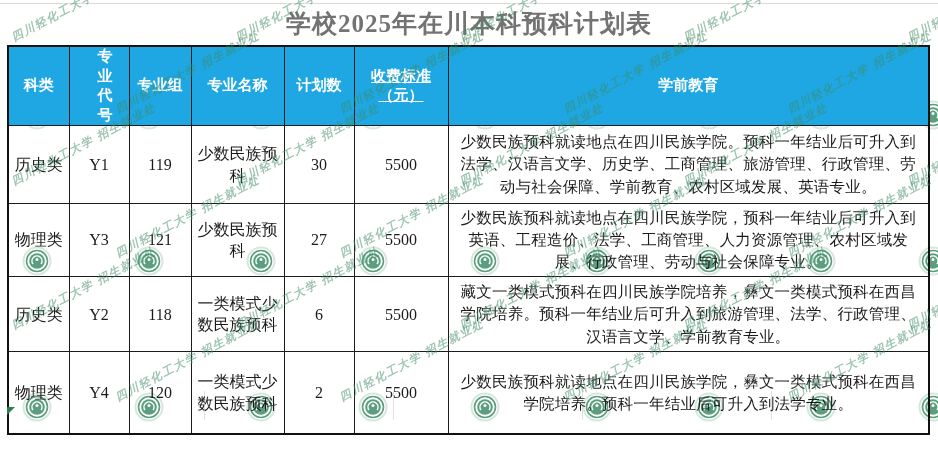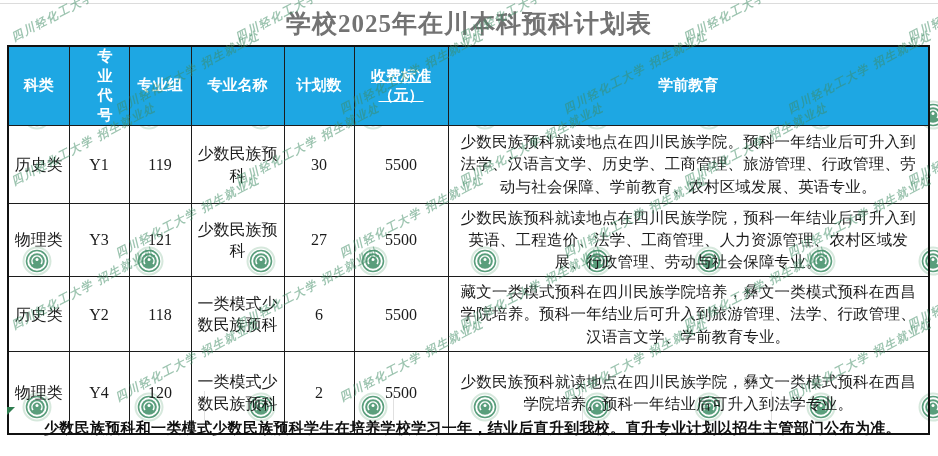--- a/index.html
+++ b/index.html
@@ -336,21 +336,20 @@
         <td class="c">2</td>
         <td class="c">5500</td>
         <td class="remark">少数民族预科就读地点在四川民族学院，彝文一类模式预科在西昌学院培养。预科一年结业后可升入到法学专业。</td>
       </tr>
     </tbody>
   </table>
 
   <div class="corner-flag"></div>
 
   <div class="notes">
-    <div class="line2">少数民族预科和一类模式少数民族预科学生在培养学校学习一年，结业后直升到我校。直升专业计划以招生主管部门公布为准。</div>
   </div>
 
   <div id="wm-texts">
       <span class="wm-text" style="left: 16px; top: 30px;">四川轻化工大学 招生就业处</span>
       <span class="wm-text" style="left: 240px; top: 30px;">四川轻化工大学 招生就业处</span>
       <span class="wm-text" style="left: 464px; top: 30px;">四川轻化工大学 招生就业处</span>
       <span class="wm-text" style="left: 688px; top: 30px;">四川轻化工大学 招生就业处</span>
       <span class="wm-text" style="left: 912px; top: 30px;">四川轻化工大学 招生就业处</span>
       <span class="wm-text" style="left: 120px; top: 102px;">四川轻化工大学 招生就业处</span>
       <span class="wm-text" style="left: 344px; top: 102px;">四川轻化工大学 招生就业处</span>

